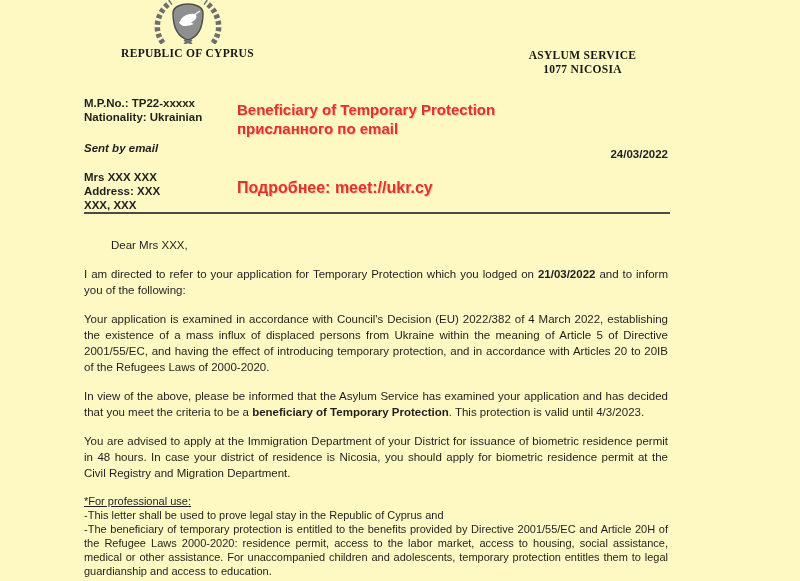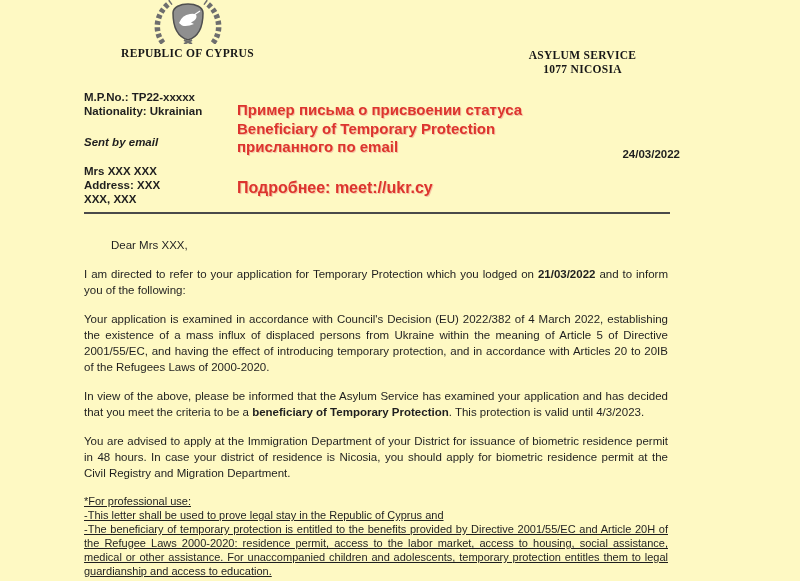--- a/index.html
+++ b/index.html
@@ -13,42 +13,42 @@
     position:absolute; left:95px; top:46px; width:185px; text-align:center;
     font-family:"Liberation Serif", serif; font-weight:700; font-size:11.5px;
     line-height:14px; letter-spacing:0.3px; color:#181818;
   }
   .header-right {
     position:absolute; left:495px; top:48px; width:175px; text-align:center;
     font-family:"Liberation Serif", serif; font-weight:700; font-size:11.5px;
     line-height:14px; letter-spacing:0.3px; color:#181818;
   }
   
-  .meta { position:absolute; left:84px; top:90px; font-weight:700; font-size:11.5px; line-height:14px; }
+  .meta { position:absolute; left:84px; top:96px; font-weight:700; font-size:11.5px; line-height:14px; }
   .meta-sent { margin-top:17px; font-style:italic; }
   .meta-recipient { margin-top:15px; }
   
   .overlay-title {
     position:absolute; left:237px; top:101px; font-weight:700; font-size:15px;
     line-height:18.5px; text-shadow:1px 1px 0 rgba(238,130,124,0.45);
   }
   .overlay-more {
     position:absolute; left:237px; top:179px; font-weight:700; font-size:16px;
     text-shadow:1px 1px 0 rgba(238,130,124,0.45);
   }
   
-  .date-line { position:absolute; left:96px; top:148px; width:584px; text-align:right; font-weight:700; font-size:11.5px; }
+  .date-line { position:absolute; left:84px; top:148px; width:584px; text-align:right; font-weight:700; font-size:11.5px; }
   .rule { position:absolute; left:84px; top:212px; width:586px; height:2px; background:#4a4a4a; }
   
   .body-text { position:absolute; left:84px; top:224px; width:584px; font-size:11.5px; line-height:16px; }
   .salutation { margin:0;padding-left:27px; }
   .body-text p { margin:13px 0 0 0; text-align:justify; }
   .footnote { margin-top:13px; font-size:11px; line-height:14px; }
   .fn-heading { text-decoration:underline; }
-  .fn-items div { text-decoration:underline; text-align:justify; }
+  .fn-items div { text-align:justify; }
 </style>
 </head>
 <body>
 
 <div class="page">
 
   <svg class="emblem" viewBox="0 0 80 44" xmlns="http://www.w3.org/2000/svg">
     <path d="M15,43 C6,32 7,13 23,2" stroke="#6e6e6e" stroke-width="5.5" fill="none" stroke-dasharray="4 2.5"></path>
     <path d="M65,43 C74,32 73,13 57,2" stroke="#6e6e6e" stroke-width="5.5" fill="none" stroke-dasharray="4 2.5"></path>
     <path d="M25,13 C25,1 55,1 55,13 C55,28 50,37 40,40 C30,37 25,28 25,13 Z" fill="#8f8f8f" stroke="#4f4f4f" stroke-width="1.5"></path>
@@ -68,21 +68,20 @@
   <div class="meta">
     <div>M.P.No.: TP22-xxxxx</div>
     <div>Nationality: Ukrainian</div>
     <div class="meta-sent">Sent by email</div>
     <div class="meta-recipient">Mrs XXX XXX</div>
     <div>Address: XXX</div>
     <div>XXX, XXX</div>
   </div>
 
   <div class="overlay-title" style="color: rgb(220, 53, 46);">
-      <div>Пример письма о присвоении статуса</div>
       <div>Beneficiary of Temporary Protection</div>
       <div>присланного по email</div>
     </div>
   <div class="overlay-more" style="color: rgb(220, 53, 46);">Подробнее: meet://ukr.cy</div>
 
   <div class="date-line">24/03/2022</div>
   <div class="rule"></div>
 
   <div class="body-text">
     <p class="salutation">Dear Mrs XXX,</p>

